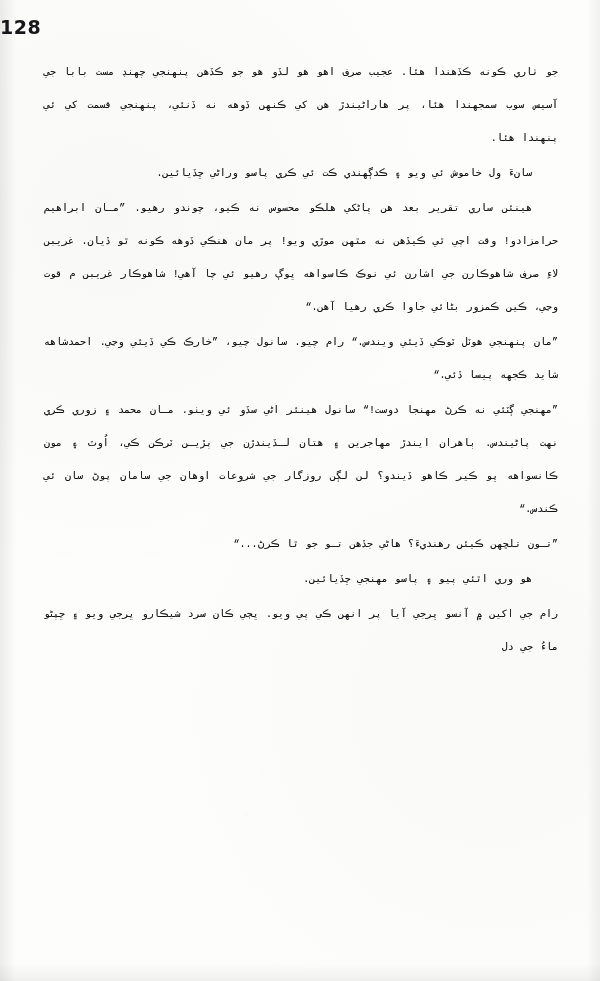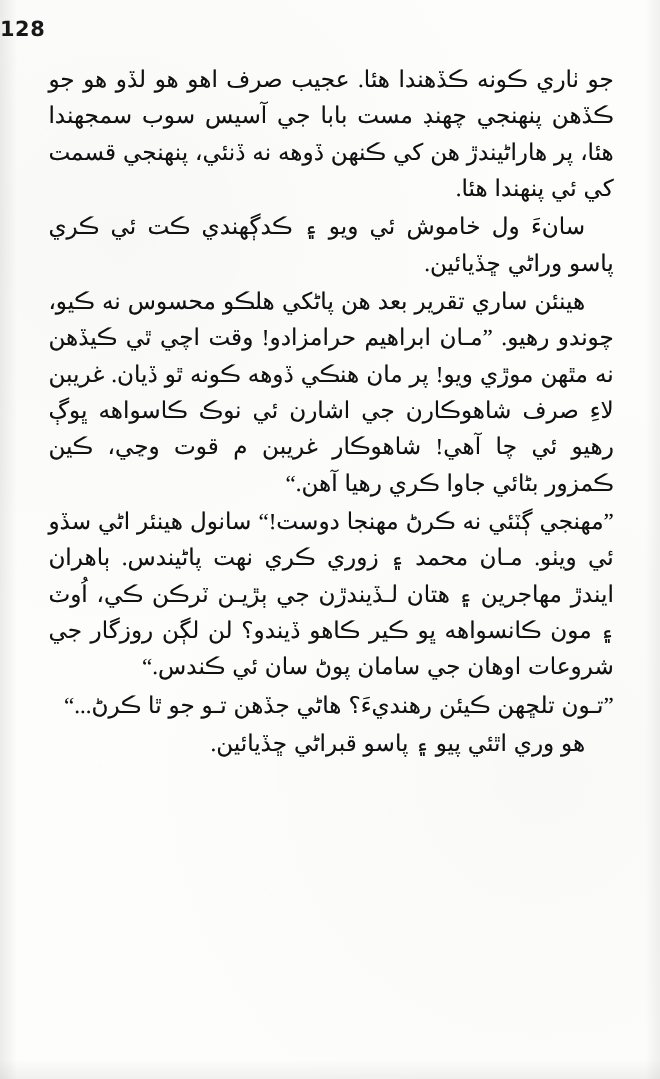--- a/index.html
+++ b/index.html
@@ -54,22 +54,22 @@
   }
 
   .text-column {
     position: absolute;
     top: 56px;
     right: 42px;
     left: 44px;
     direction: rtl;
     text-align: justify;
     text-align-last: right;
-    font-family: Liberation Serif, serif;
-    font-size: 21px;
+    font-family: Liberation Mono, monospace;
+    font-size: 10px;
     line-height: 33px;
     color: #111114;
   }
 
   p.para {
     margin: 0 0 2px 0;
     text-indent: 0;
     word-spacing: 1px;
   }
 
@@ -118,22 +118,24 @@
 <body>
 
 <div class="page">
 
   <div class="page-number">128</div>
 
   <div class="text-column">
     <p class="para">جو ٺاري ڪونه ڪڏهندا هئا. عجيب صرف اهو هو لڏو هو جو ڪڏهن پنهنجي چهنڊ مست بابا جي آسيس سوب سمجهندا هئا، پر هاراڻيندڙ هن کي ڪنهن ڏوهه نه ڏنئي، پنهنجي قسمت کي ئي پنهندا هئا.</p>
     <p class="para indent">سانءَ ول خاموش ئي ويو ۽ ڪدڳهندي ڪت ئي ڪري پاسو وراڻي ڇڏيائين.</p>
     <p class="para indent">هينئن ساري تقرير بعد هن پاڻکي هلڪو محسوس نه ڪيو، چوندو رهيو. ”مـان ابراهيم حرامزادو! وقت اچي ٿي ڪيڏهن نه مٿهن موڙي ويو! پر مان هنڪي ڏوهه ڪونه ٿو ڏيان. غريبن لاءِ صرف شاهوڪارن جي اشارن ئي نوڪ ڪاسواهه ڀوڳ رهيو ئي چا آهي! شاهوڪار غريبن م قوت وڃي، ڪين ڪمزور بڻائي جاوا ڪري رهيا آهن.“</p>
+    <p class="para quote">”مان پنهنجي هوٽل ٽوڪي ڏيئي ويندس.“ رام چيو. سانول چيو، ”خارڪ ڪي ڏيئي وڃي. احمدشاهه شايد ڪجهه پيسا ڏئي.“</p>
     <p class="para quote">”مهنجي ڳٽئي نه ڪرڻ مهنجا دوست!“ سانول هينئر اڻي سڏو ئي ويٺو. مـان محمد ۽ زوري ڪري نهت پاڻيندس. ٻاهران ايندڙ مهاجرين ۽ هتان لـڏيندڙن جي ٻڙيـن ٽرڪن ڪي، اُوٽ ۽ مون ڪانسواهه ڀو ڪير ڪاهو ڏيندو؟ لن لڳن روزگار جي شروعات اوهان جي سامان پوڻ سان ئي ڪندس.“</p>
     <p class="para quote">”تـون تلڇهن ڪيئن رهنديءَ؟ هاڻي جڏهن تـو جو ٿا ڪرڻ...“</p>
-    <p class="para indent">هو وري اٿئي پيو ۽ پاسو قبراڻي ڇڏيائين.</p>
+    <p class="para indent">هو وري اٿئي پيو ۽ پاسو مهنجي ڇڏيائين.</p>
+    <p class="para">رام جي اکين ۾ آنسو ڀرجي آيا پر انهن ڪي پي ويو. ڀڄي ڪان سرد شيڪارو ڀرجي ويو ۽ ڇپڻو ماءُ جي دل</p>
   </div>
 
   <div class="scan-noise"></div>
   <div class="edge-shadow-left"></div>
   <div class="edge-shadow-right"></div>
   <div class="edge-shadow-bottom"></div>
 </div>
 
 </body></html>

